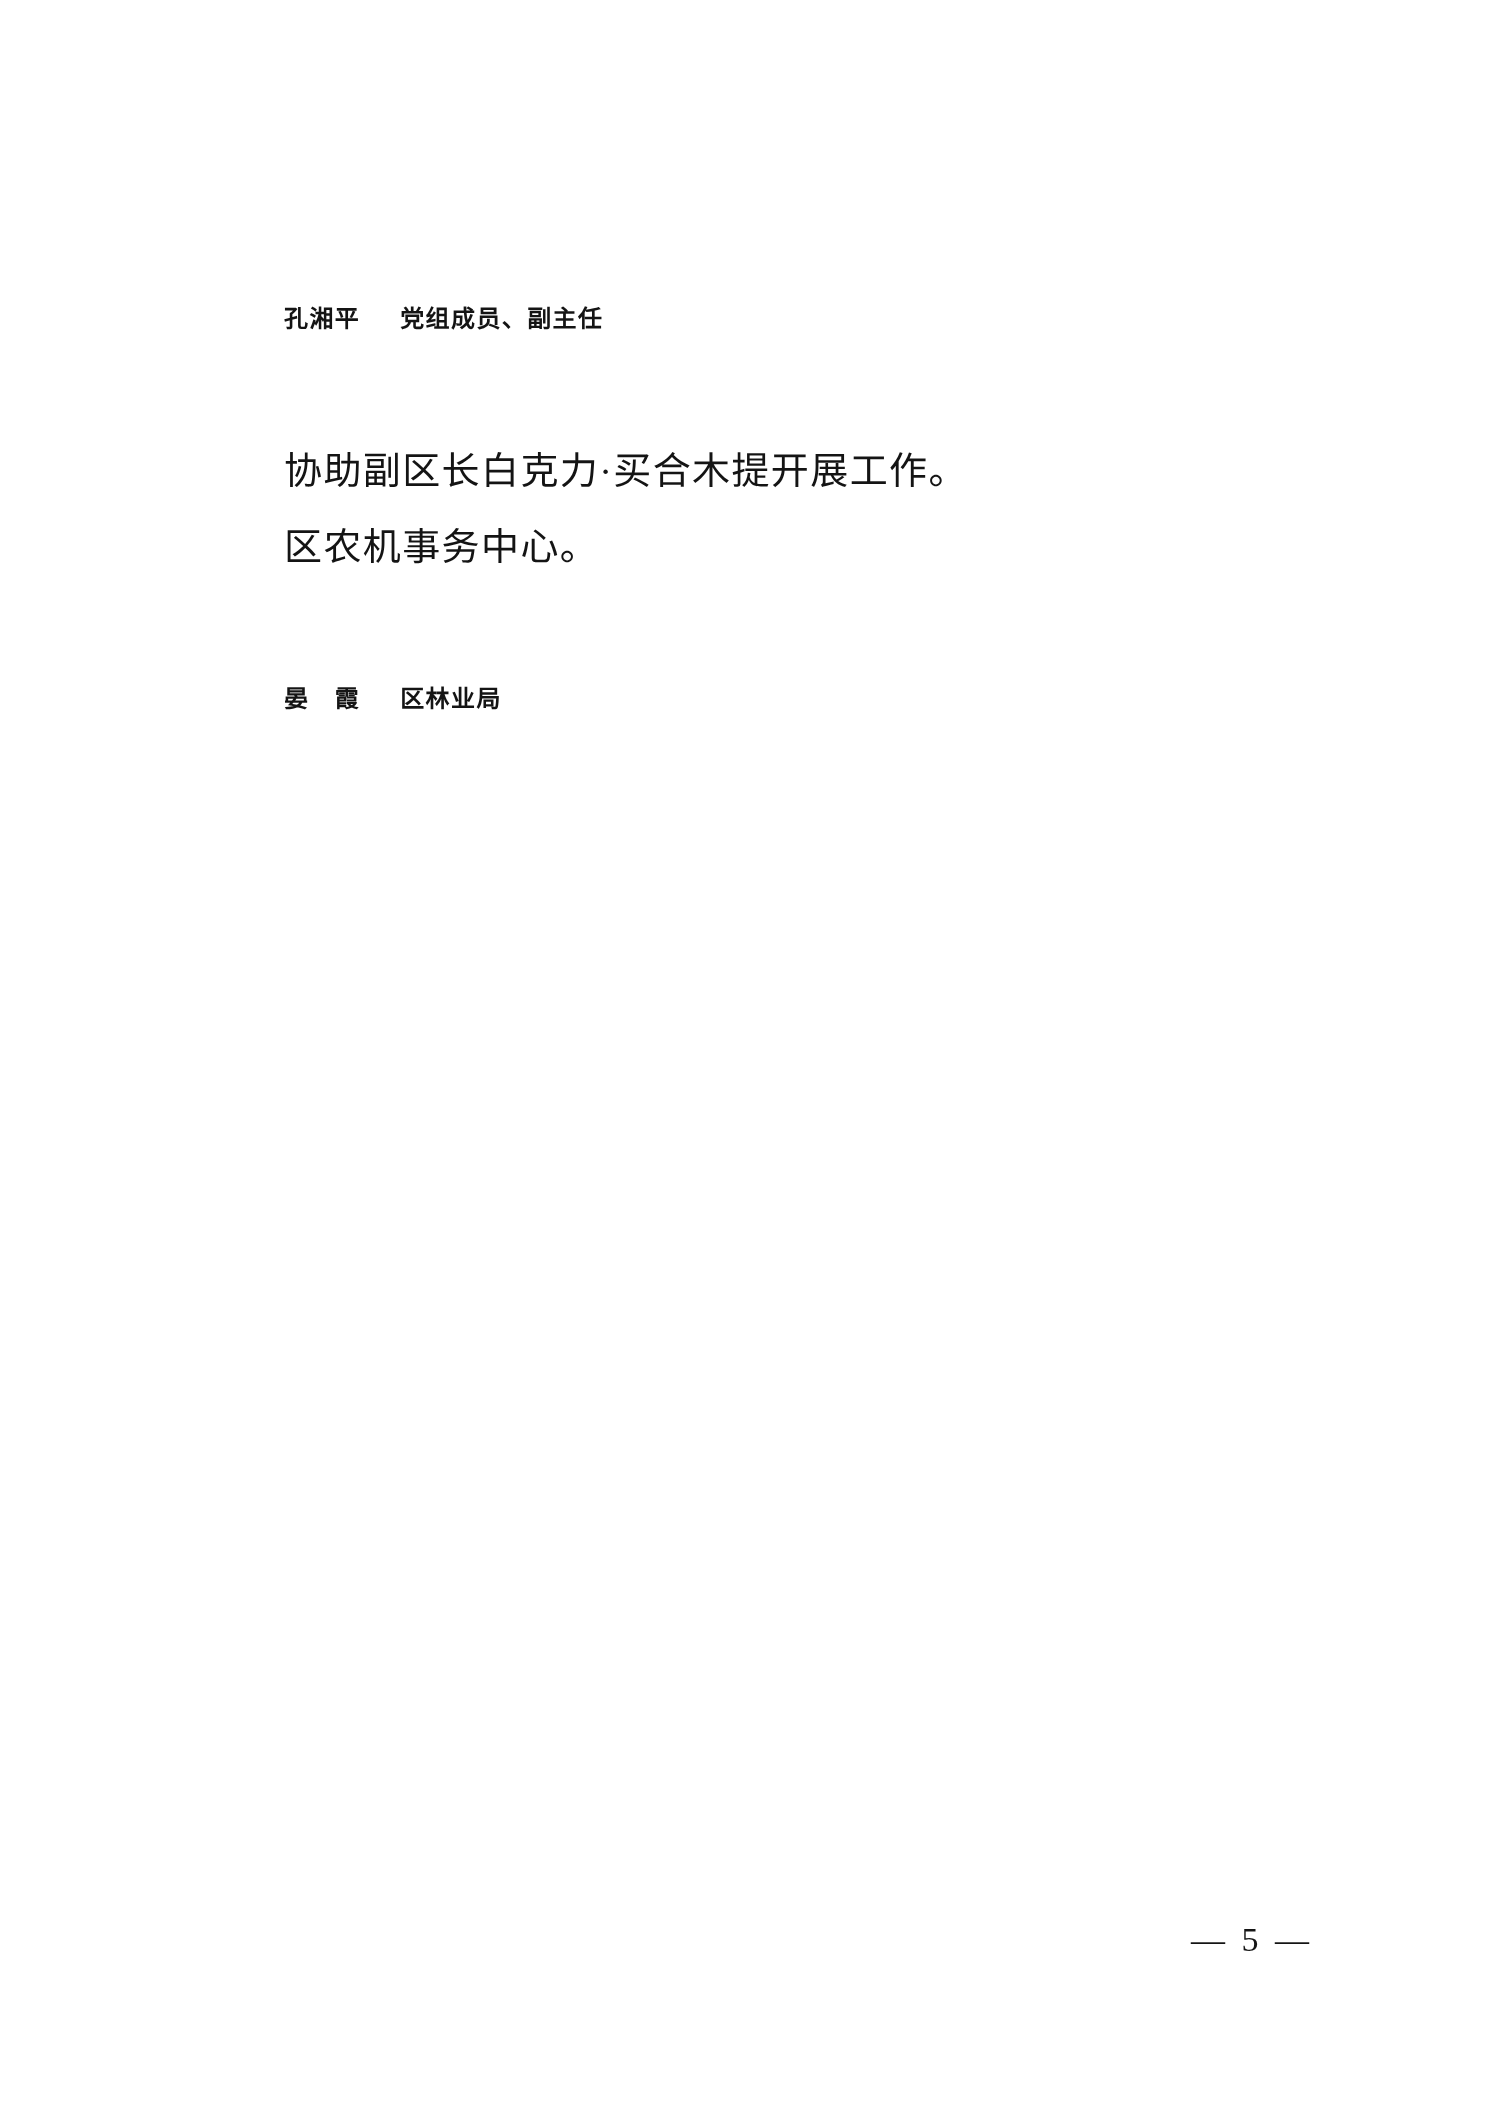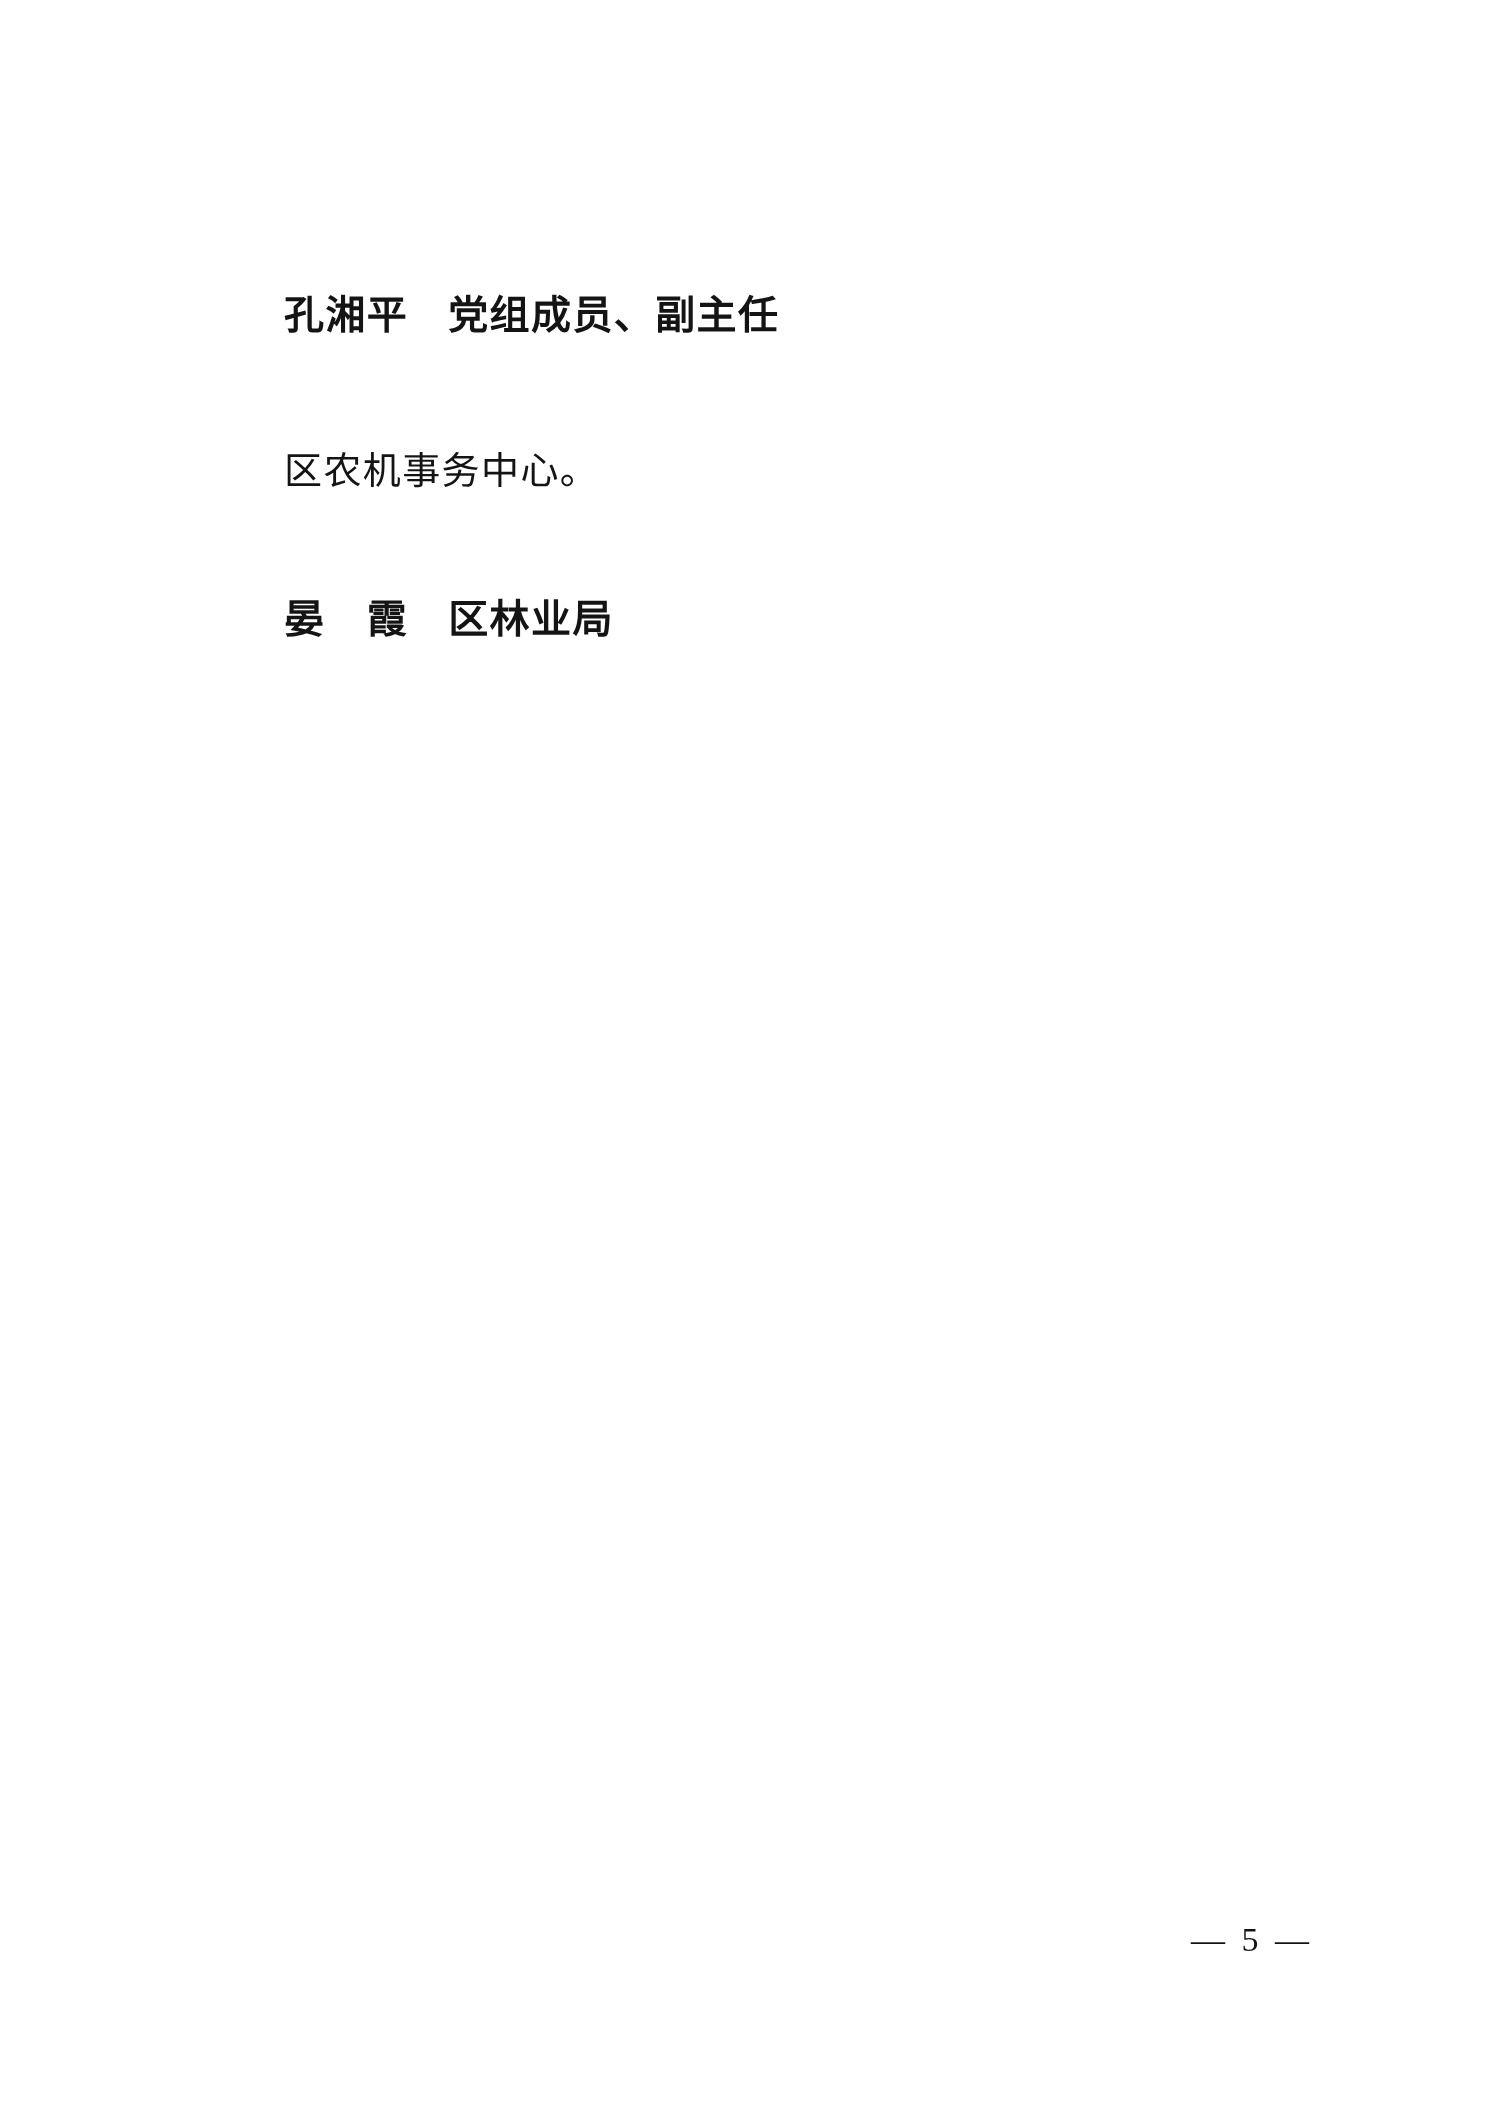--- a/index.html
+++ b/index.html
@@ -27,23 +27,23 @@
     letter-spacing: 1.4px;
     text-align: justify;
     line-break: strict;
   }
   .official + .official {
     margin-top: 76px; 
   }
   .heading {
     margin: 0;
     padding-left: 79px; 
-    font-family: Liberation Mono, monospace;
+    font-family: Liberation Serif, serif;
     font-weight: 700;
-    font-size: 40px;
+    font-size: 24px;
     line-height: 76px;
     letter-spacing: 1.4px;
     white-space: nowrap;
   }
   .heading .role {
     margin-left: 40px;
   }
   .para {
     margin: 0;
     text-indent: 79px; 
@@ -64,20 +64,21 @@
 
 <div class="page">
   <main class="content">
 
     <section class="official">
       <h2 class="heading"><span class="name">孔湘平</span><span class="role">党组成员、副主任</span></h2>
     </section>
 
 
     <section class="official">
+      <p class="para">协助副区长白克力·买合木提开展工作。</p>
       <p class="para">区农机事务中心。</p>
     </section>
 
     <section class="official">
       <h2 class="heading"><span class="name">晏　霞</span><span class="role">区林业局</span></h2>
     </section>
 
   </main>
 
   <footer class="page-number">— 5 —</footer>

